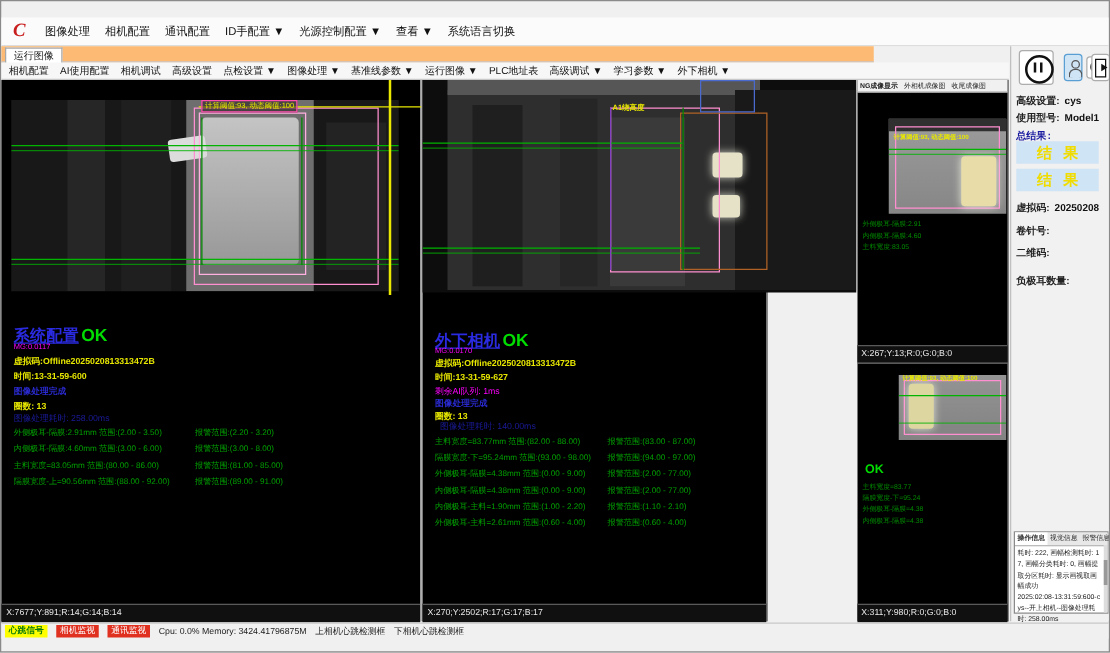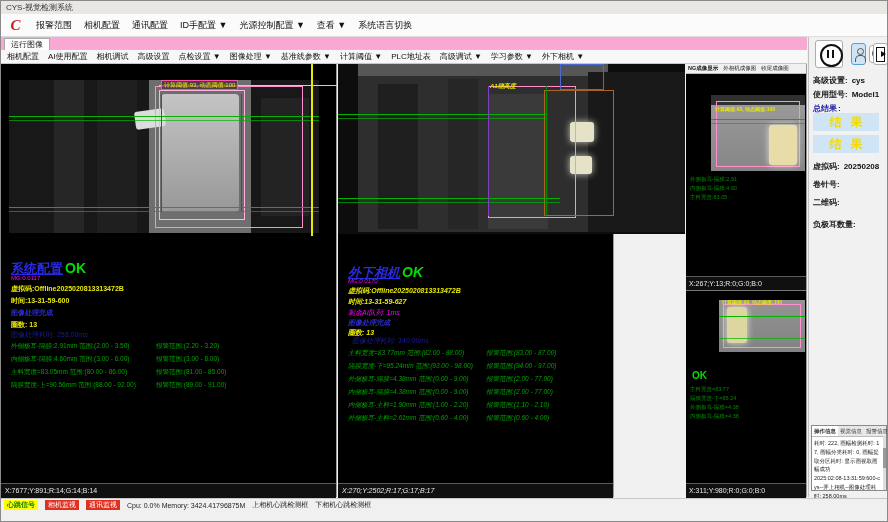--- a/index.html
+++ b/index.html
@@ -8,30 +8,30 @@
        border:1px solid #8a8a8a;box-sizing:border-box;}
   .abs{position:absolute;}
   
   #titlebar{left:0;top:0;width:100%;height:13px;background:#e9e7e3;font-size:8px;
             color:#333;line-height:13px;padding-left:5px;box-sizing:border-box;}
   #menubar{left:0;top:13px;width:100%;height:23px;background:#fbfbfb;border-bottom:1px solid #ddd;
            display:flex;align-items:center;gap:12px;padding-left:6px;box-sizing:border-box;}
   .logo{width:17px;height:17px;border-radius:50%;color:#c81e1e;font-weight:bold;font-size:15px;
         font-family:"Liberation Serif","DejaVu Serif",serif;font-style:italic;line-height:17px;text-align:center;}
   .menu-item{font-size:9px;color:#111;white-space:nowrap;cursor:default;}
-  #tabstrip{left:0;top:36px;width:806px;height:13px;background:#f9a8d4;border-bottom:1px solid #c8c8c8;box-sizing:border-box;}
+  #tabstrip{left:0;top:36px;width:698px;height:13px;background:#fdba74;border-bottom:1px solid #c8c8c8;box-sizing:border-box;}
   .tab-run{position:absolute;left:3px;top:1px;height:12px;background:#fff;border:1px solid #a8a8a8;border-bottom:none;
            font-size:8px;line-height:12px;padding:0 6px;color:#222;}
   #toolbar{left:0;top:49px;width:806px;height:14px;background:#f7f7f7;border-bottom:1px solid #c8c8c8;
            display:flex;align-items:center;gap:9px;padding-left:6px;box-sizing:border-box;}
   .tool-item{font-size:8px;color:#111;white-space:nowrap;}
   
   .view{background:#000;top:63px;height:433px;}
   #left-view{left:0;width:336px;border-right:1px solid #9a9a9a;box-sizing:border-box;}
-  #mid-view{left:337px;width:276px;border-right:1px solid #9a9a9a;box-sizing:border-box;font-style:italic;}
+  #mid-view{left:337px;width:276px;border-right:1px solid #9a9a9a;box-sizing:border-box;}
   #thumbs{left:685px;width:121px;background:#000;top:63px;height:433px;border-right:1px solid #9a9a9a;box-sizing:border-box;}
   #info{left:807px;top:36px;width:81px;height:460px;background:#f1f1f1;border-left:1px solid #c0c0c0;box-sizing:border-box;}
   .coords{position:absolute;left:0;right:0;top:419px;height:14px;background:#101010;border-top:1px solid #5a5a5a;
           color:#e8e8e8;font-size:7px;line-height:14px;padding-left:4px;}
   .hline{position:absolute;height:1px;background:#00b400;}
   .vline{position:absolute;width:1px;background:#008800;}
   .ybar{position:absolute;background:#e8e800;}
   .pinkbox{position:absolute;border:1px solid #ff8fd0;}
   .blob{position:absolute;background:#e6e2c8;border-radius:3px;box-shadow:0 0 7px rgba(255,255,240,.75);}
   .ovl-label{position:absolute;border:1px solid #ff50b0;color:#e8e800;font-size:6px;line-height:8px;
@@ -81,48 +81,45 @@
   .circle-user{position:absolute;left:2px;top:3px;width:9px;height:9px;background:#555;border-radius:50%;}
   .exit-door{position:absolute;left:2px;top:3px;width:7px;height:13px;border:1.5px solid #111;}
   .exit-arrow{position:absolute;left:7px;top:7px;width:0;height:0;border-left:5px solid #111;
               border-top:3px solid transparent;border-bottom:3px solid transparent;}
 </style>
 </head>
 <body>
 
 <div id="app">
 
-  <div class="abs" id="titlebar">
-    <span>CYS-视觉检测系统</span>
-  </div>
 
   <div class="abs" id="menubar">
     <span class="logo">C</span>
-    <span class="menu-item">报警范围</span>
+    <span class="menu-item">图像处理</span>
     <span class="menu-item">相机配置</span>
     <span class="menu-item">通讯配置</span>
     <span class="menu-item">ID手配置 ▼</span>
     <span class="menu-item">光源控制配置 ▼</span>
     <span class="menu-item">查看 ▼</span>
     <span class="menu-item">系统语言切换</span>
   </div>
 
   <div class="abs" id="tabstrip">
     <span class="tab-run">运行图像</span>
   </div>
 
   <div class="abs" id="toolbar">
     <span class="tool-item">相机配置</span>
     <span class="tool-item">AI使用配置</span>
     <span class="tool-item">相机调试</span>
     <span class="tool-item">高级设置</span>
     <span class="tool-item">点检设置 ▼</span>
     <span class="tool-item">图像处理 ▼</span>
     <span class="tool-item">基准线参数 ▼</span>
-    <span class="tool-item">计算阈值 ▼</span>
+    <span class="tool-item">运行图像 ▼</span>
     <span class="tool-item">PLC地址表</span>
     <span class="tool-item">高级调试 ▼</span>
     <span class="tool-item">学习参数 ▼</span>
     <span class="tool-item">外下相机 ▼</span>
   </div>
 
   <div class="abs view" id="left-view">
 
     <div class="abs" style="left:8px;top:16px;width:310px;height:153px;background:#181818;overflow:hidden;">
       <div class="abs" style="left:45px;top:0;width:30px;height:153px;background:#262626;"></div>

